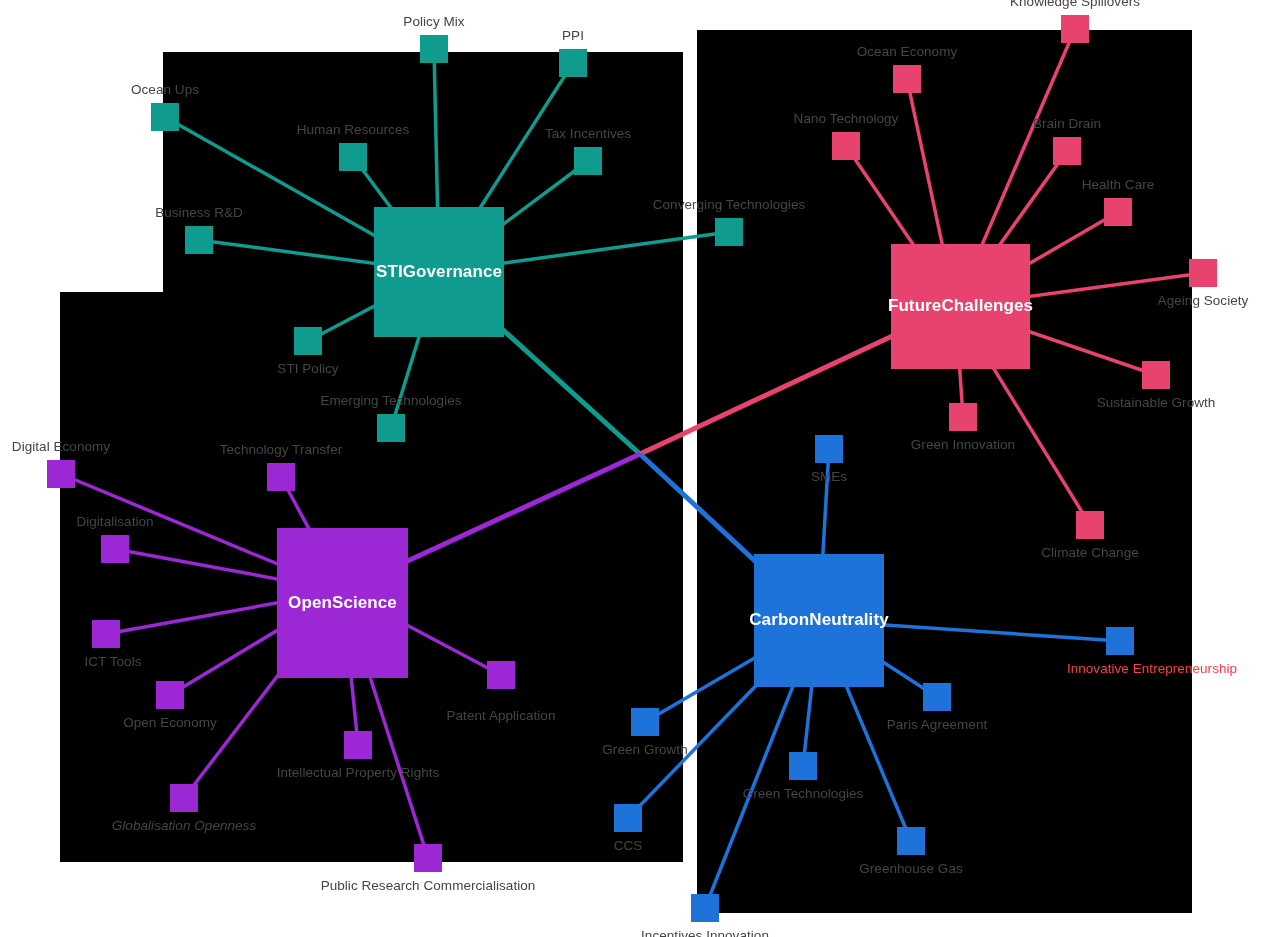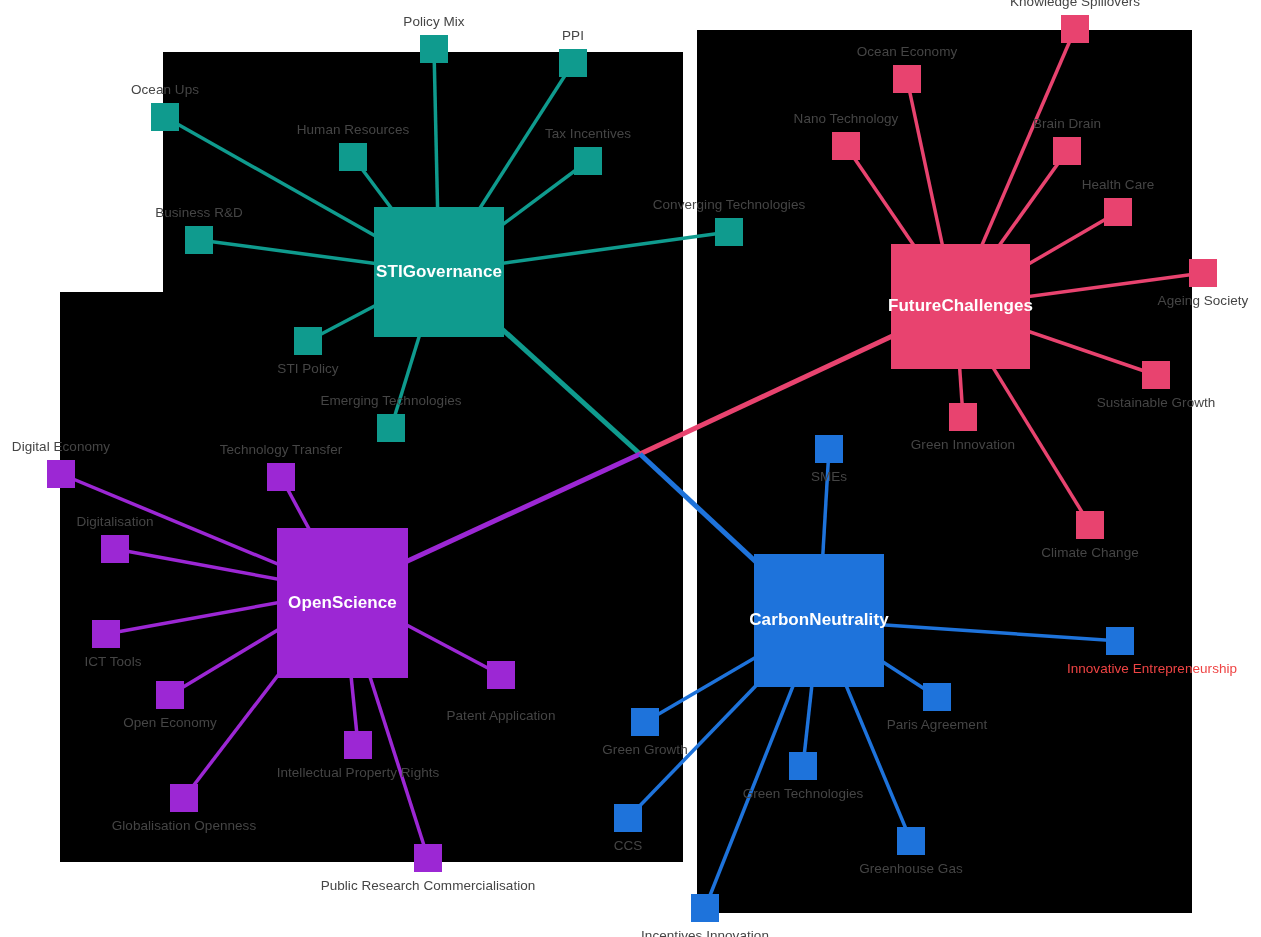--- a/index.html
+++ b/index.html
@@ -191,21 +191,21 @@
       <div class="sat-label above" style="left: 115px; top: 529px; color: rgb(69, 69, 69);">Digitalisation</div>
       <div class="sat" style="left: 92px; top: 620px; background: rgb(156, 39, 212);"></div>
       <div class="sat-label below" style="left: 106px; top: 654px; color: rgb(69, 69, 69); margin-left: 7px;">ICT Tools</div>
       <div class="sat" style="left: 156px; top: 681px; background: rgb(156, 39, 212);"></div>
       <div class="sat-label below" style="left: 170px; top: 715px; color: rgb(69, 69, 69);">Open Economy</div>
       <div class="sat" style="left: 487px; top: 661px; background: rgb(156, 39, 212);"></div>
       <div class="sat-label below" style="left: 501px; top: 695px; color: rgb(69, 69, 69); margin-top: 13px;">Patent Application</div>
       <div class="sat" style="left: 344px; top: 731px; background: rgb(156, 39, 212);"></div>
       <div class="sat-label below" style="left: 358px; top: 765px; color: rgb(69, 69, 69);">Intellectual Property Rights</div>
       <div class="sat" style="left: 170px; top: 784px; background: rgb(156, 39, 212);"></div>
-      <div class="sat-label below" style="left: 184px; top: 818px; color: rgb(69, 69, 69);">Globalisation Openness</div>
+      <div class="sat-label below" style="left: 184px; top: 818px; color: rgb(69, 69, 69); font-style: italic;">Globalisation Openness</div>
       <div class="sat" style="left: 414px; top: 844px; background: rgb(156, 39, 212);"></div>
       <div class="sat-label below" style="left: 428px; top: 878px; color: rgb(69, 69, 69);">Public Research Commercialisation</div>
       <div class="sat" style="left: 815px; top: 435px; background: rgb(30, 115, 219);"></div>
       <div class="sat-label below" style="left: 829px; top: 469px; color: rgb(69, 69, 69);">SMEs</div>
       <div class="sat" style="left: 631px; top: 708px; background: rgb(30, 115, 219);"></div>
       <div class="sat-label below" style="left: 645px; top: 742px; color: rgb(69, 69, 69);">Green Growth</div>
       <div class="sat" style="left: 923px; top: 683px; background: rgb(30, 115, 219);"></div>
       <div class="sat-label below" style="left: 937px; top: 717px; color: rgb(69, 69, 69);">Paris Agreement</div>
       <div class="sat" style="left: 1106px; top: 627px; background: rgb(30, 115, 219);"></div>
       <div class="sat-label below" style="left: 1152px; top: 661px; color: #ef4444;">Innovative Entrepreneurship</div>

